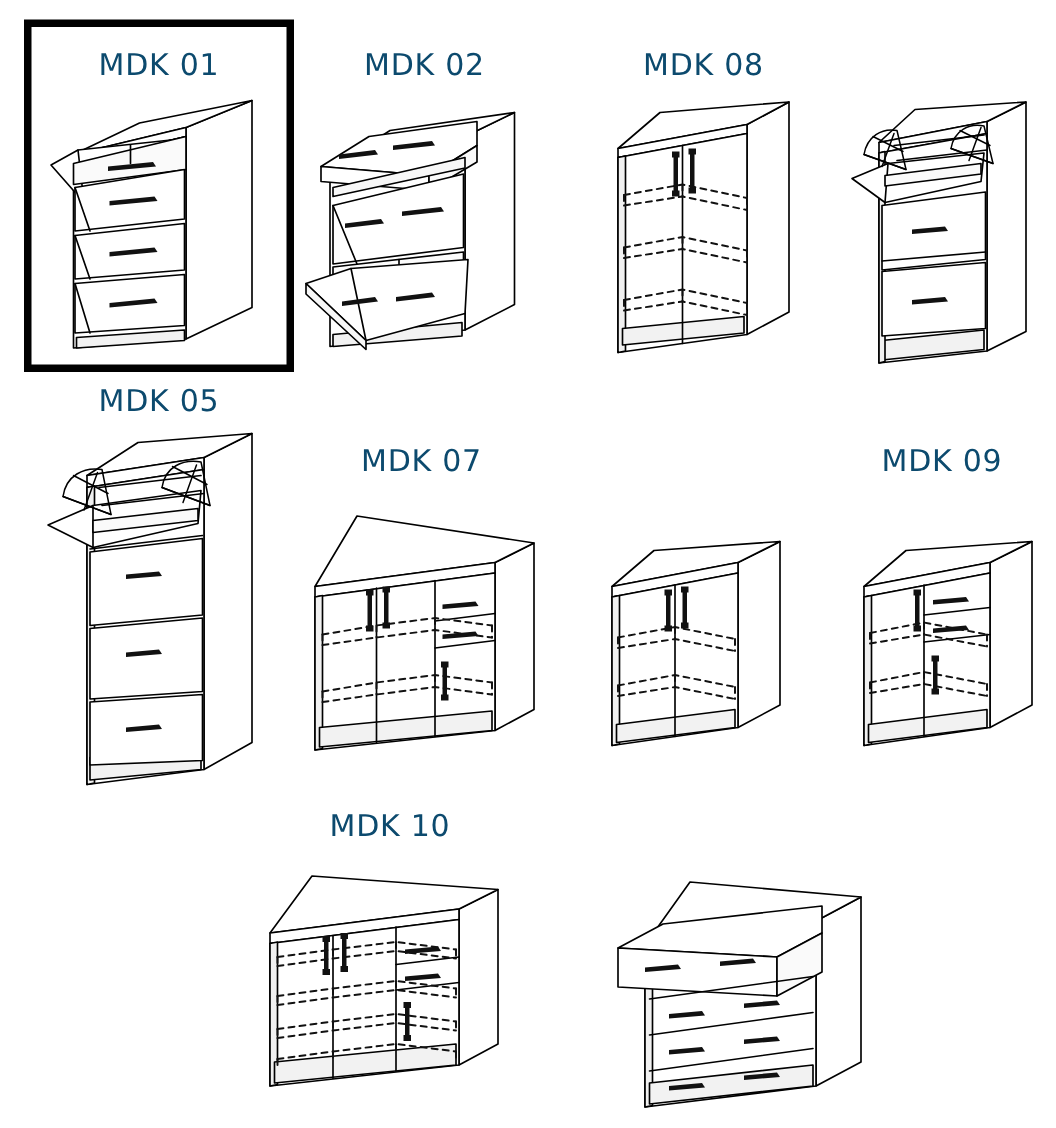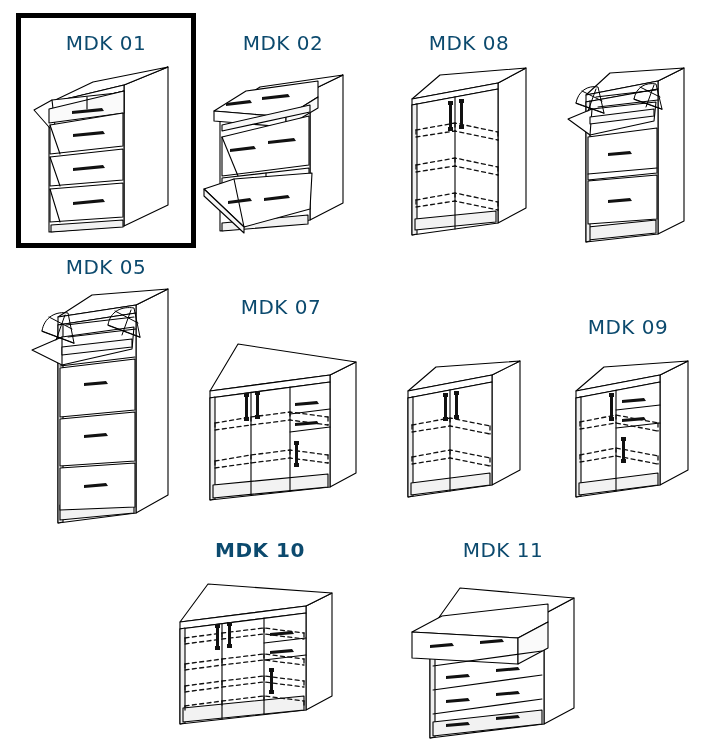--- a/index.html
+++ b/index.html
@@ -324,21 +324,21 @@
           <path d="M63,122 l5,0 0,4 -5,0 z"></path>
           <path d="M75,98 l3,0 0,24 -3,0 z"></path>
           <path d="M74,96 l5,0 0,4 -5,0 z"></path>
           <path d="M74,120 l5,0 0,4 -5,0 z"></path>
         </g>
       </svg>
     </div>
   </div>
 
   <div class="item" style="left:552px;top:295px;width:152px;height:225px;">
-    <div class="item-label" style="top:0px;margin-top:20px;">MDK 09</div>
+    <div class="item-label" style="top:0px;">MDK 09</div>
     <div class="item-figure">
       <svg viewBox="0 0 152 225" width="152" height="225">
         <g fill="#fff" stroke="#000" stroke-width="1.1" stroke-linejoin="round" stroke-linecap="round">
           <polygon points="108,80 136,66 136,175 108,190"></polygon>
           <polygon points="24,96 52,72 136,66 108,80"></polygon>
           <polygon points="24,96 108,80 108,87 24,103"></polygon>
           <polygon points="24,103 108,87 108,190 24,202"></polygon>
           <polygon points="24,103 29,102 29,201 24,202" fill="#f0f0f0"></polygon>
           <polygon points="27,188 106,178 106,190 27,200" fill="#f2f2f2"></polygon>
           <line x1="64" y1="95" x2="64" y2="196"></line>
@@ -362,21 +362,21 @@
           <path d="M70,124 l22,-2 2,3 -24,2 z"></path>
           <path d="M70,144 l3,0 0,22 -3,0 z"></path>
           <path d="M69,142 l5,0 0,4 -5,0 z"></path>
           <path d="M69,164 l5,0 0,4 -5,0 z"></path>
         </g>
       </svg>
     </div>
   </div>
 
   <div class="item" style="left:170px;top:538px;width:180px;height:214px;">
-    <div class="item-label" style="top:0px;font-weight:bold;">MDK 10</div>
+    <div class="item-label" style="top:0px;">MDK 10</div>
     <div class="item-figure">
       <svg viewBox="0 0 180 214" width="180" height="214">
         <g fill="#fff" stroke="#000" stroke-width="1.1" stroke-linejoin="round" stroke-linecap="round">
           <polygon points="136,68 162,55 162,158 136,172"></polygon>
           <polygon points="10,84 38,46 162,55 136,68"></polygon>
           <polygon points="10,84 136,68 136,75 10,91"></polygon>
           <polygon points="10,91 136,75 136,172 10,186"></polygon>
           <polygon points="10,91 15,90 15,185 10,186" fill="#f0f0f0"></polygon>
           <polygon points="13,170 134,158 134,172 13,184" fill="#f2f2f2"></polygon>
           <line x1="52" y1="86" x2="52" y2="181"></line>
@@ -408,21 +408,20 @@
           <path d="M100,113 l22,-2 2,3 -24,2 z"></path>
           <path d="M100,132 l3,0 0,22 -3,0 z"></path>
           <path d="M99,130 l5,0 0,4 -5,0 z"></path>
           <path d="M99,152 l5,0 0,4 -5,0 z"></path>
         </g>
       </svg>
     </div>
   </div>
 
   <div class="item" style="left:408px;top:538px;width:190px;height:214px;">
-    <div class="item-label" style="top:0px;">MDK 11</div>
     <div class="item-figure">
       <svg viewBox="0 0 190 214" width="190" height="214">
         <g fill="#fff" stroke="#000" stroke-width="1.1" stroke-linejoin="round" stroke-linecap="round">
 
           <polygon points="136,76 166,60 166,170 136,186"></polygon>
 
           <polygon points="22,92 52,50 166,60 136,76"></polygon>
           <polygon points="22,92 136,76 136,83 22,99"></polygon>
 
           <polygon points="22,99 136,83 136,186 22,200"></polygon>

